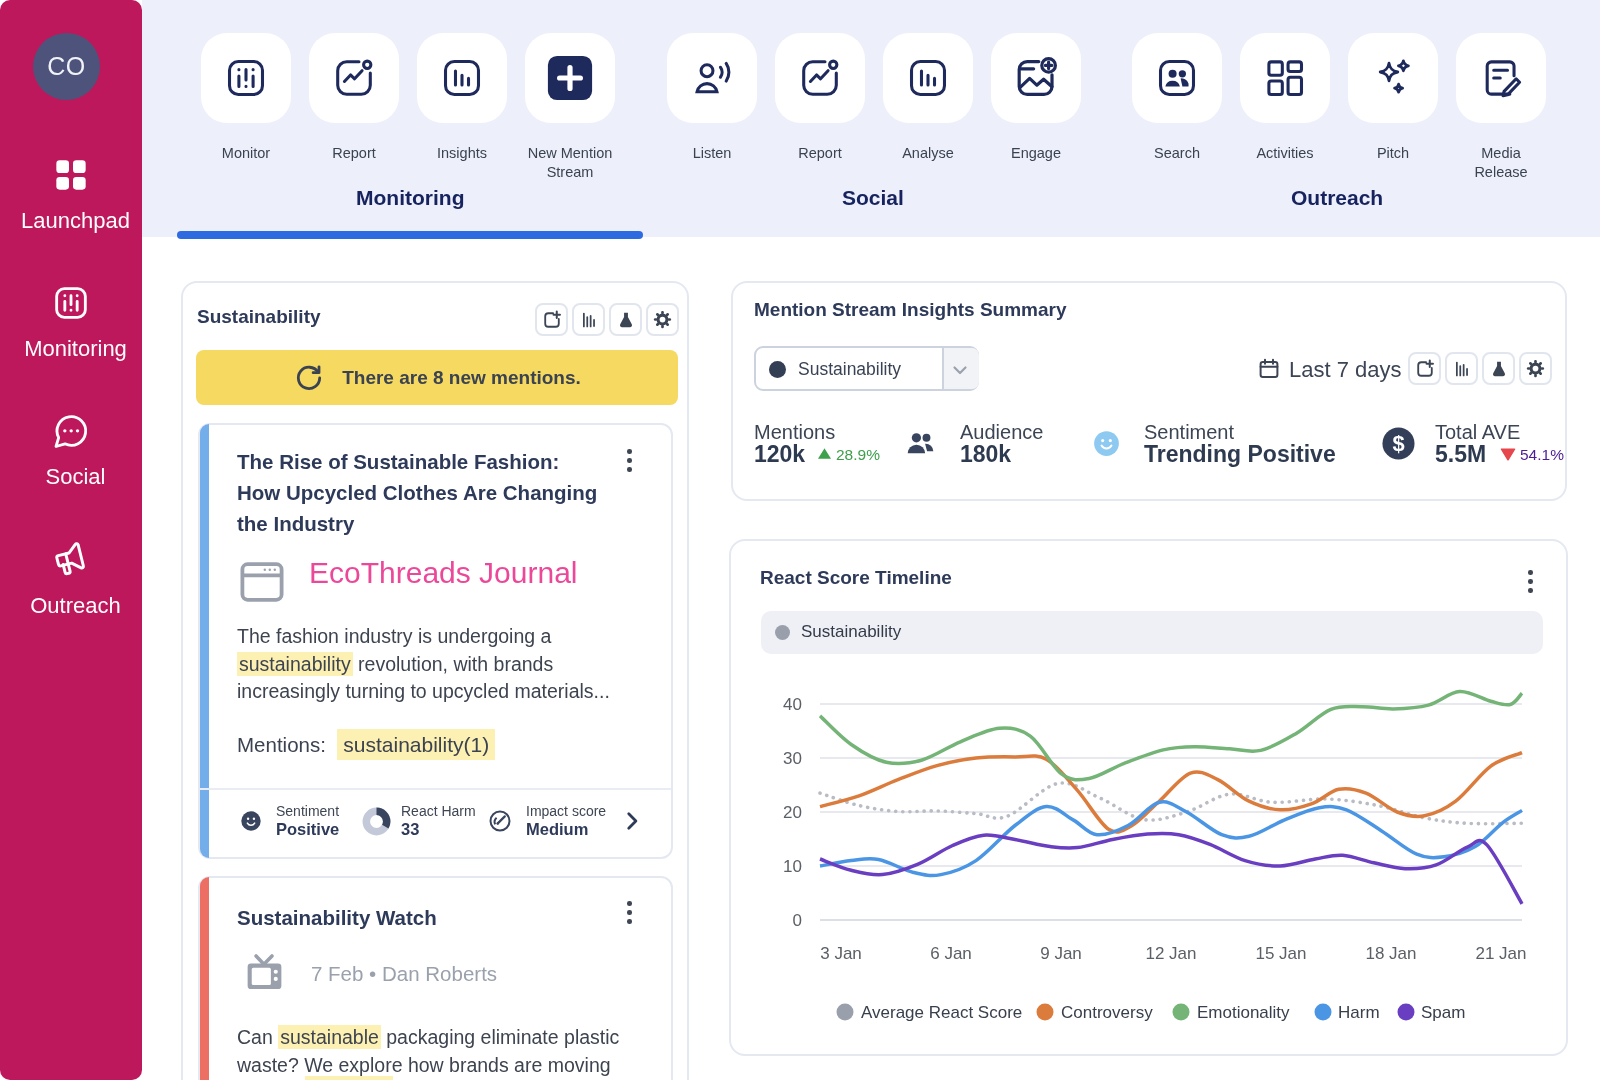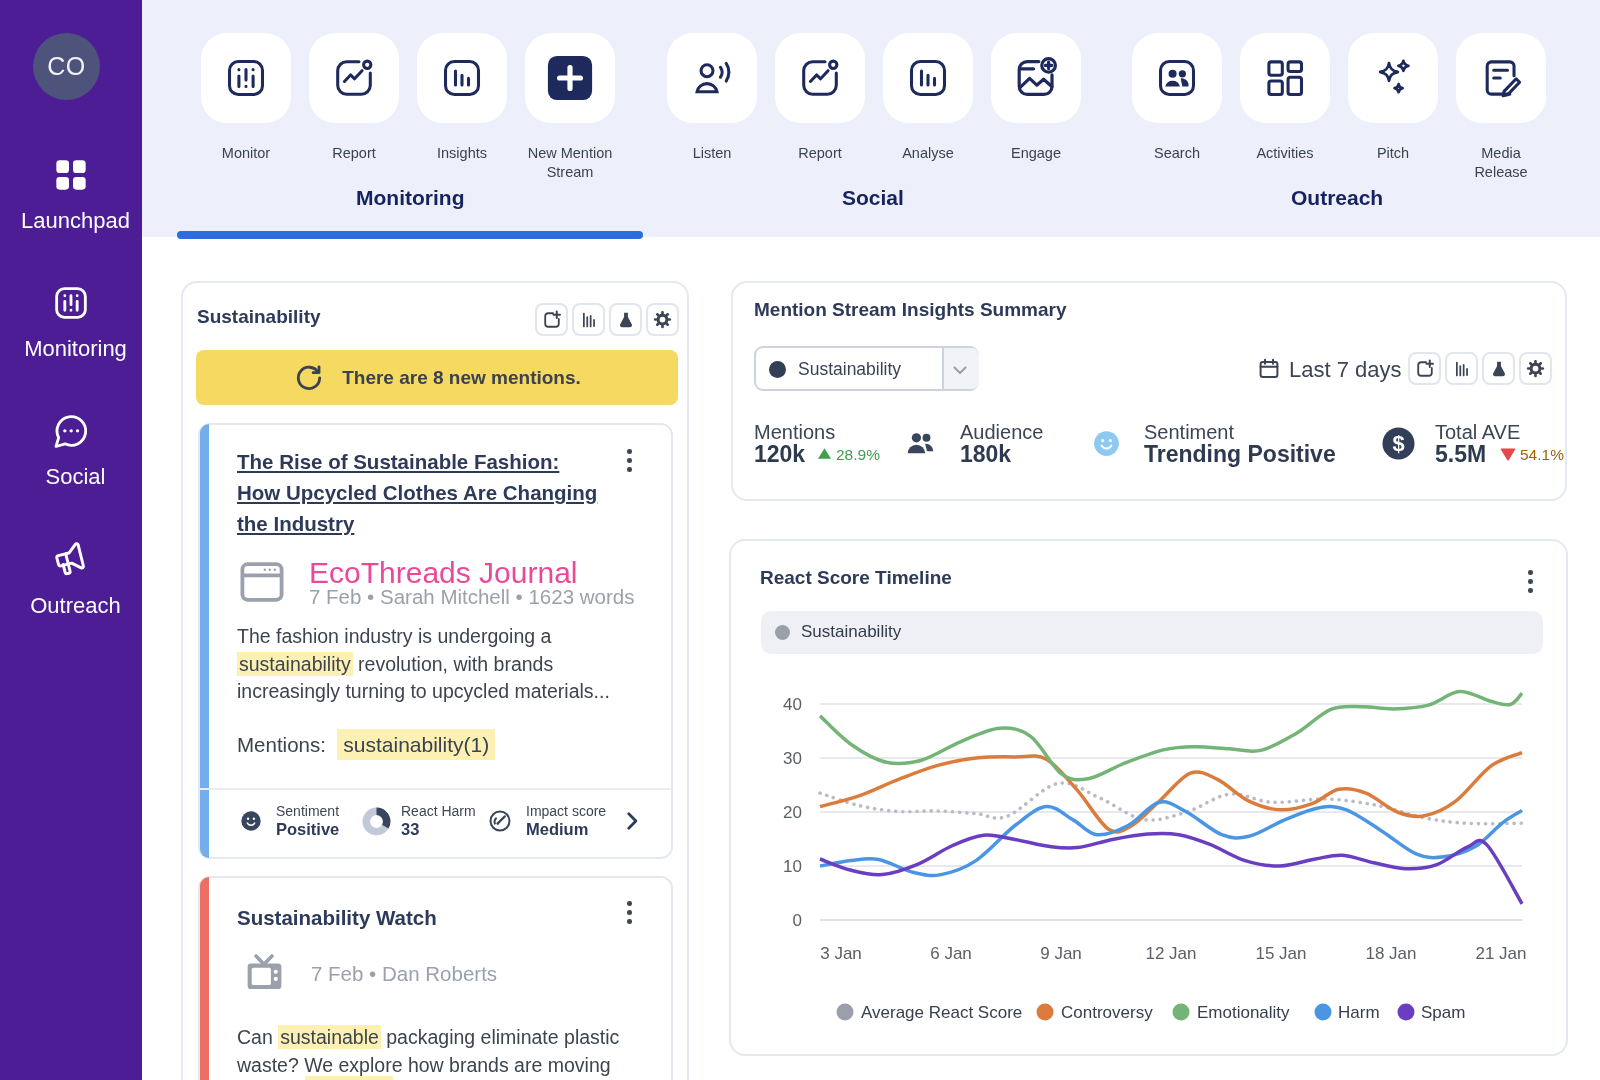--- a/index.html
+++ b/index.html
@@ -1,21 +1,21 @@
 <!DOCTYPE html>
 <html><head>
 <meta charset="utf-8">
 <style>
 * { margin:0; padding:0; box-sizing:border-box; }
 html,body { width:1600px; height:1080px; overflow:hidden; font-family:"Liberation Sans", sans-serif; background:#fff; }
 .abs { position:absolute; }
 #page { position:relative; width:1600px; height:1080px; background:#fff; }
 
 
-#sidebar { position:absolute; left:0; top:0; width:142px; height:1080px; background:#4c1d95; }
+#sidebar { position:absolute; left:0; top:0; width:142px; height:1080px; background:#be185d;border-radius:10px; }
 .avatar { position:absolute; left:33px; top:33px; width:67px; height:67px; border-radius:50%; background:#4d537a; color:#f2f3f8; font-size:25px; display:flex; align-items:center; justify-content:center; letter-spacing:.5px; }
 .navitem { position:absolute; left:0; width:142px; text-align:center; color:#fff; }
 .navitem .lbl { font-size:22px; color:#fefefe; margin-top:9px;padding-left:9px; }
 
 
 #topbar { position:absolute; left:142px; top:0; width:1458px; height:237px; background:#edf0fa; }
 .tbtn { position:absolute; top:33px; width:90px; height:90px; background:#fff; border-radius:26px; display:flex; align-items:center; justify-content:center; }
 .tlbl { position:absolute; top:144px; width:120px; text-align:center; font-size:14.5px; line-height:19px; color:#3a4352; }
 .gl { position:absolute; top:186px; font-size:21px; font-weight:bold; color:#16235e; }
 #bluebar { position:absolute; left:177px; top:231px; width:466px; height:8px; border-radius:4px; background:#2e6ae0; }
@@ -280,33 +280,32 @@
     <div id="banner">
       <svg width="32" height="32" viewBox="0 0 24 24" fill="none" stroke="#3b4250" stroke-width="2.1" stroke-linecap="round">
           <path d="M18.8 7.7A8 8 0 1 0 20 12"></path>
           <path d="M19.5 3.6v4.4h-4.4" stroke-linejoin="round"></path>
         </svg>
       <div class="btxt">There are 8 new mentions.</div>
     </div>
 
     <div class="mcard" style="top:140px;height:436px;">
       <div class="mbar" style="background:#74aeea;"></div>
-      <div class="mtitle" style="top:21px;text-decoration:underline;">The Rise of Sustainable Fashion:<br>How Upcycled Clothes Are Changing<br>the Industry</div>
+      <div class="mtitle" style="top:21px;">The Rise of Sustainable Fashion:<br>How Upcycled Clothes Are Changing<br>the Industry</div>
       <div class="kebab" style="left:427px;top:33px;">
           <i></i>
         </div>
       <svg class="abs" style="left:38px;top:134px;" width="48" height="46" viewBox="0 0 24 23" fill="none" stroke="#9aa1ad" stroke-width="1.9">
         <rect x="2.2" y="2.6" width="19.6" height="17.8" rx="2.6"></rect>
         <path d="M2.2 8.2h19.6"></path>
         <circle cx="13.4" cy="5.4" r="0.6" fill="#9aa1ad" stroke="none"></circle>
           <circle cx="15.9" cy="5.4" r="0.6" fill="#9aa1ad" stroke="none"></circle>
           <circle cx="18.4" cy="5.4" r="0.6" fill="#9aa1ad" stroke="none"></circle>
       </svg>
       <div class="abs meta-name" style="left:109px;top:131px;">EcoThreads Journal</div>
-      <div class="abs meta-gray" style="left:109px;top:160px;">7 Feb • Sarah Mitchell • 1623 words</div>
       <div class="mbody" style="top:198px;">The fashion industry is undergoing a<br><span class="hl">sustainability</span> revolution, with brands<br>increasingly turning to upcycled materials...</div>
       <div class="abs" style="left:37px;top:308px;font-size:20.5px;color:#3b4250;">Mentions: &nbsp;<span class="hl" style="font-size:21px;padding:4px 6px;">sustainability(1)</span></div>
       <div class="abs" style="left:0;right:0;top:363px;height:2px;background:#e9ecf2;"></div>
 
       <svg class="abs" style="left:40px;top:385px;" width="22" height="22" viewBox="0 0 24 24">
           <circle cx="12" cy="12" r="10.6" fill="#39455e"></circle>
           <circle cx="8.8" cy="9.6" r="1.3" fill="#fff"></circle>
           <circle cx="15.2" cy="9.6" r="1.3" fill="#fff"></circle>
           <path d="M8 14.2a4.6 4.6 0 0 0 8 0" stroke="#fff" stroke-width="1.6" fill="none" stroke-linecap="round"></path>
         </svg>
@@ -415,21 +414,21 @@
     <div class="abs sval" style="left:411px;top:158px;">Trending Positive</div>
     <svg class="abs" style="left:648px;top:143px;" width="35" height="35" viewBox="0 0 24 24">
         <circle cx="12" cy="12" r="11" fill="#333f58"></circle>
         <text x="12" y="17.2" text-anchor="middle" font-size="15" font-weight="bold" fill="#fff" font-family="Liberation Sans, sans-serif">$</text>
       </svg>
     <div class="abs slabel" style="left:702px;top:138px;">Total AVE</div>
     <div class="abs sval" style="left:702px;top:158px;">5.5M</div>
     <svg class="abs" style="left:767px;top:165px;" width="16" height="13" viewBox="0 0 15 13">
         <path d="M1 1.2h13L7.5 11.8z" fill="#e5474d" stroke="#e5474d" stroke-width="1.5" stroke-linejoin="round"></path>
       </svg>
-    <div class="abs" style="left:787px;top:163px;font-size:15.5px;color:#a16207;">54.1%</div>
+    <div class="abs" style="left:787px;top:163px;font-size:15.5px;color:#4c1d95;">54.1%</div>
   </div>
   <div class="card" id="chartcard">
     <div class="ctitle" style="position:absolute;left:29px;top:26px;">React Score Timeline</div>
     <div class="kebab" style="left:797px;top:38px;">
         <i></i>
       </div>
     <div id="chip">
       <span class="abs" style="left:14px;top:14px;width:15px;height:15px;border-radius:50%;background:#9aa0ab;"></span>
       <span class="abs" style="left:40px;top:11px;font-size:17px;color:#333b49;">Sustainability</span>
     </div>

